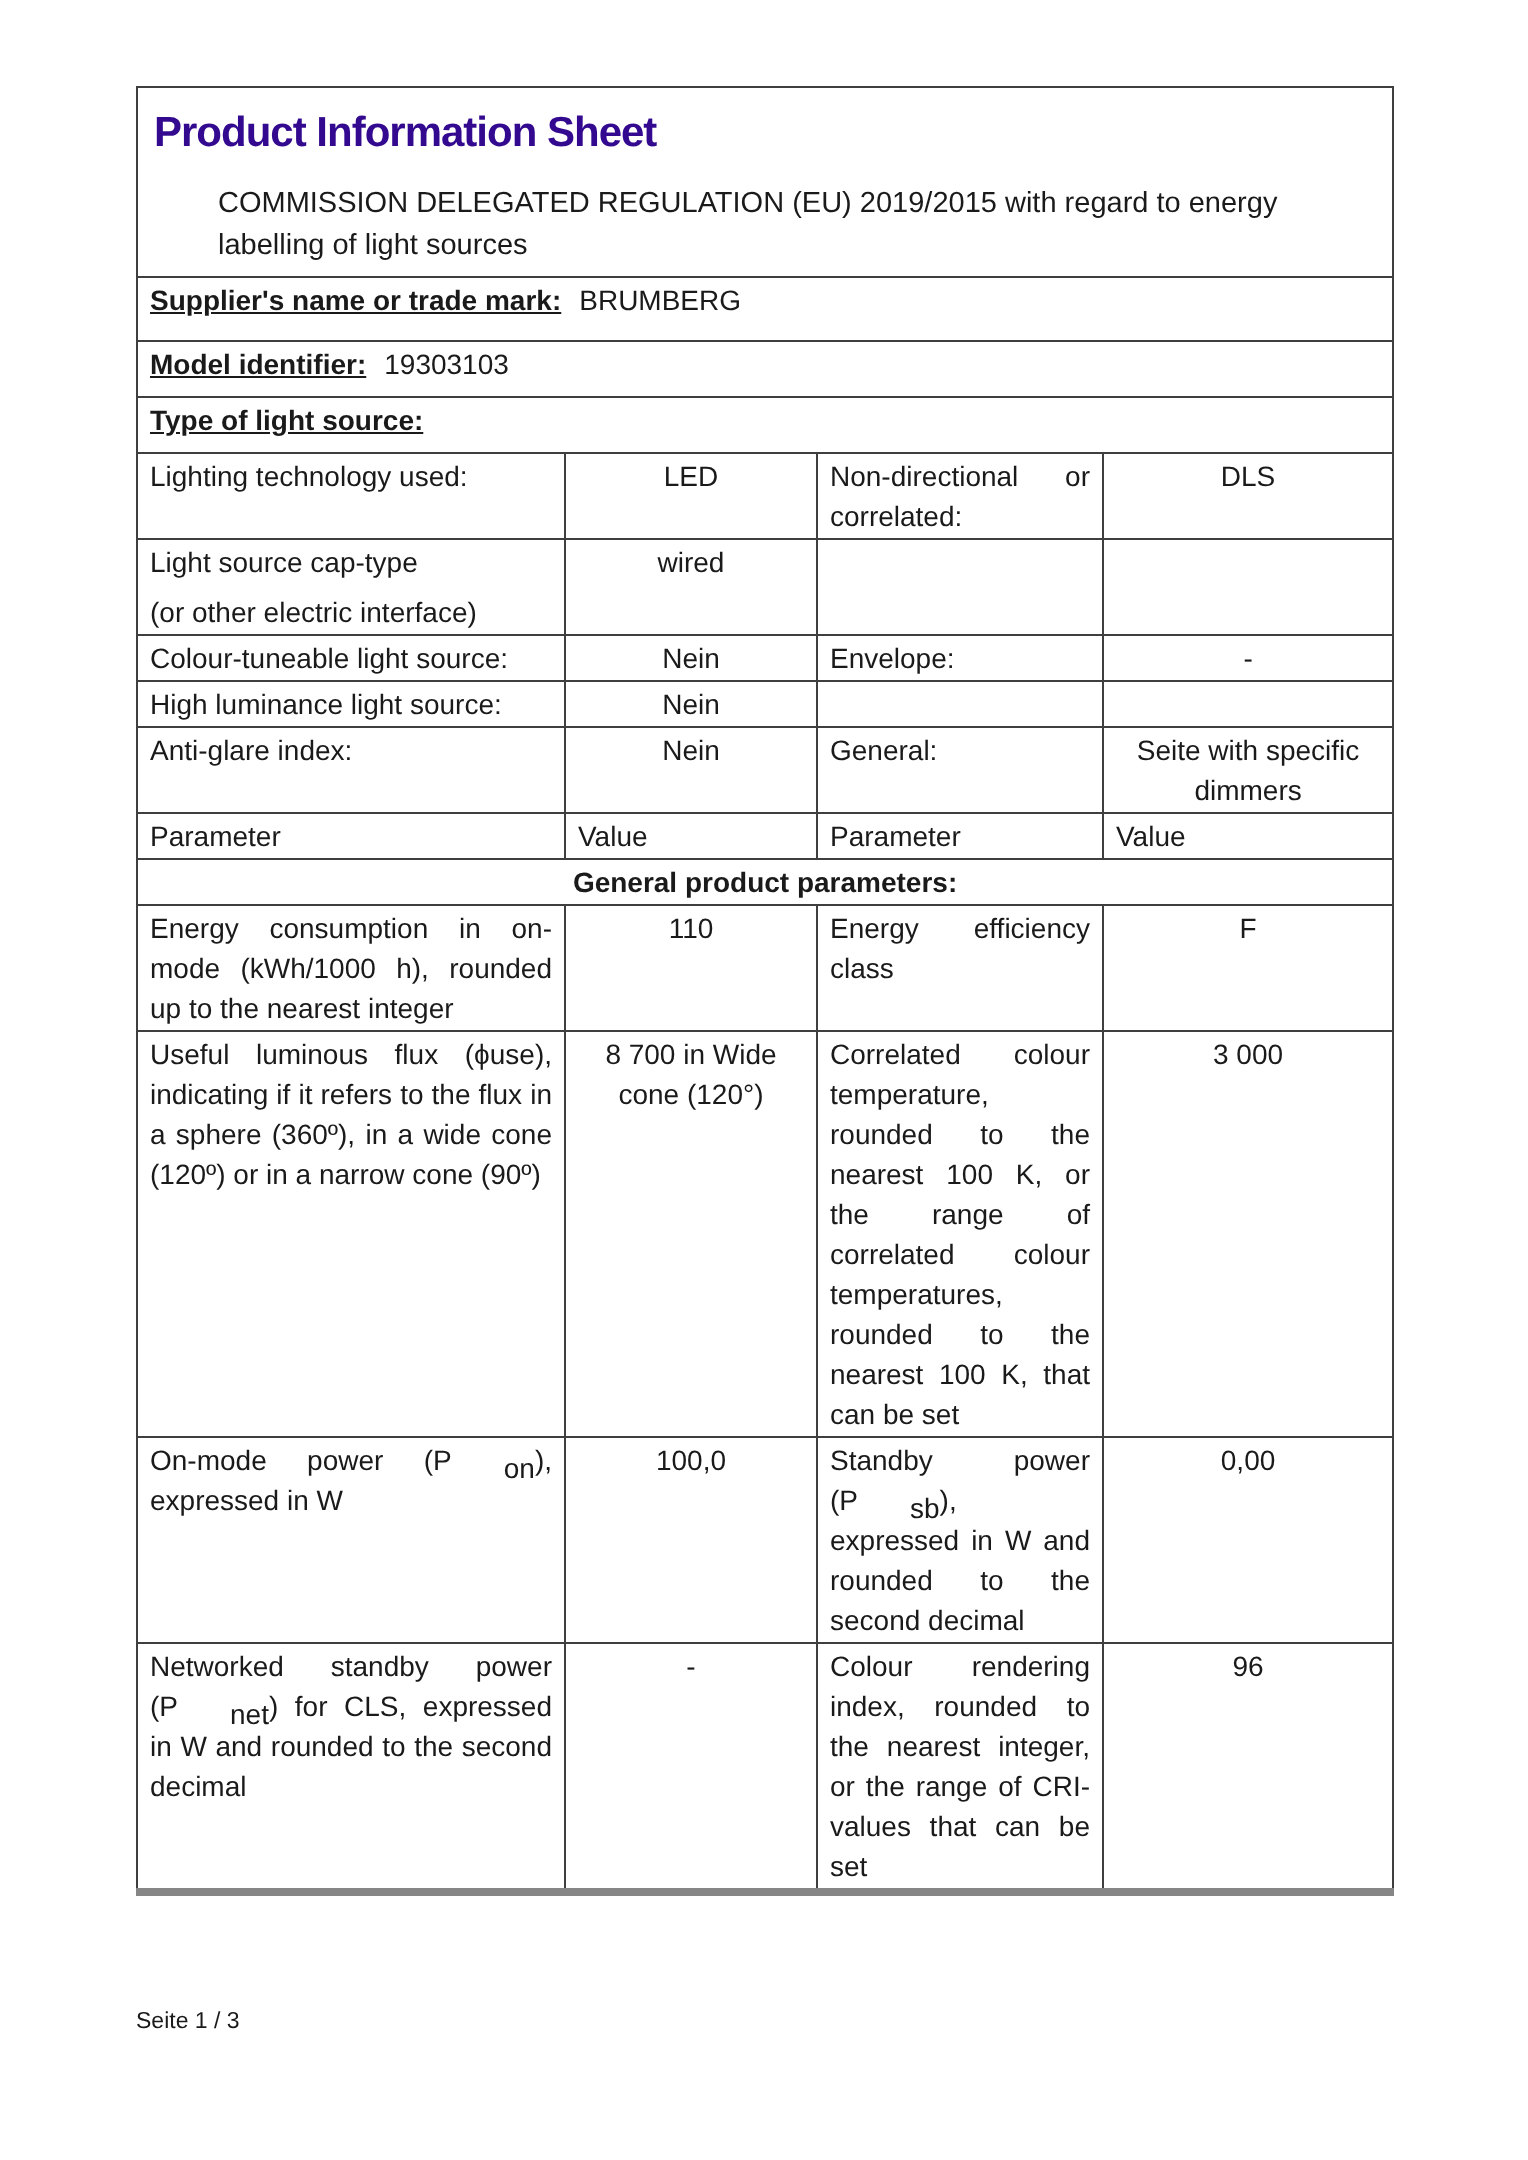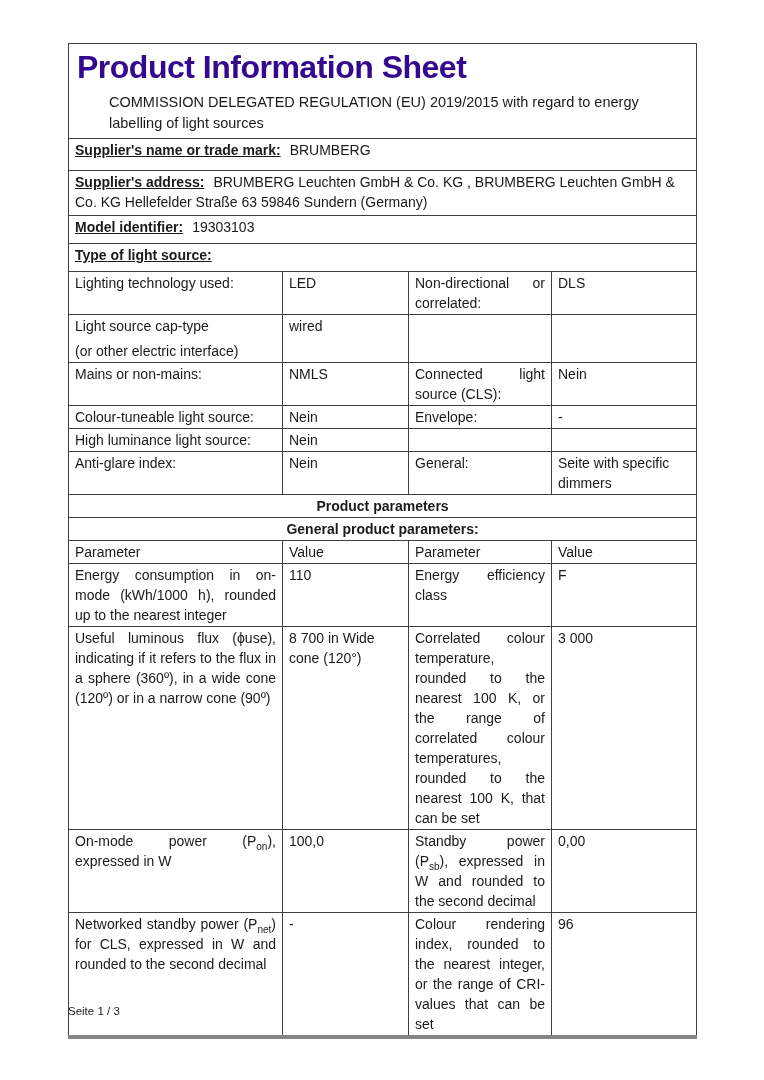--- a/index.html
+++ b/index.html
@@ -23,31 +23,31 @@
   table.doc td{
     border:1px solid var(--border-color);
     vertical-align:top;
     padding:1px 6px;
     overflow:hidden;
     word-wrap:break-word;
   }
   tr.last-row td{border-bottom:4px solid var(--border-bottom-color);}
   .head-cell{padding:6px 8px 4px 8px !important;}
   .title{
-    font-size:32px;font-weight:bold;color:var(--title-color);
+    font-size:21px;font-weight:bold;color:var(--title-color);
     line-height:34px;letter-spacing:-0.5px;
   }
   .subtitle{font-size:14.5px;line-height:21px;margin-top:8px;text-align:left;margin-left:32px;}
   .b{font-weight:bold;text-decoration:underline;}
   .val-gap{margin-left:9px;}
-  .c-center{}
+  .c-center{text-align:center;}
   .c-just{text-align:justify;}
   .sec-head{text-align:center;font-weight:bold;}
   .sub-line{margin-top:5px;}
-  sub{font-size:10px;line-height:0;}
+  sub{font-size:14px;line-height:0;margin-left:26px;}
   .footer{
     position:absolute;left:68px;top:1005px;width:628px;
     text-align:left;font-size:11.5px;color:#1a1a1a;
   }
 </style>
 </head>
 <body>
 
 <div class="page">
   <table class="doc">
@@ -65,25 +65,20 @@
         <div class="subtitle">COMMISSION DELEGATED REGULATION (EU) 2019/2015 with regard to energy labelling of light sources</div>
       </td>
     </tr>
 
     <tr style="height:32px">
       <td colspan="4">
         <span class="b">Supplier's name or trade mark:</span><span class="val-gap">BRUMBERG</span>
       </td>
     </tr>
 
-    <tr style="height:45px">
-      <td colspan="4">
-        <span class="b">Supplier's address:</span><span class="val-gap">BRUMBERG Leuchten GmbH &amp; Co. KG , BRUMBERG Leuchten GmbH &amp; Co. KG Hellefelder Straße 63 59846 Sundern (Germany)</span>
-      </td>
-    </tr>
 
     <tr style="height:28px">
       <td colspan="4">
         <span class="b">Model identifier:</span><span class="val-gap">19303103</span>
       </td>
     </tr>
 
     <tr style="height:28px">
       <td colspan="4">
         <span class="b">Type of light source:</span>
@@ -98,58 +93,49 @@
     </tr>
     <tr style="height:45px">
       <td>
         <div>Light source cap-type</div>
         <div class="sub-line">(or other electric interface)</div>
       </td>
       <td class="c-center">wired</td>
       <td></td>
       <td class="c-center"></td>
     </tr>
-    <tr style="height:42px">
-      <td>Mains or non-mains:</td>
-      <td class="c-center">NMLS</td>
-      <td class="c-just">Connected light source (CLS):</td>
-      <td class="c-center">Nein</td>
-    </tr>
     <tr style="height:21px">
       <td>Colour-tuneable light source:</td>
       <td class="c-center">Nein</td>
       <td>Envelope:</td>
       <td class="c-center">-</td>
     </tr>
     <tr style="height:21px">
       <td>High luminance light source:</td>
       <td class="c-center">Nein</td>
       <td></td>
       <td class="c-center"></td>
     </tr>
     <tr style="height:41px">
       <td>Anti-glare index:</td>
       <td class="c-center">Nein</td>
       <td>General:</td>
       <td class="c-center">Seite with specific dimmers</td>
     </tr>
 
-    <tr style="height:21px">
-      <td colspan="4" class="sec-head">Product parameters</td>
-    </tr>
-
-    <tr style="height:21px">
-      <td colspan="4" class="sec-head">General product parameters:</td>
-    </tr>
 
     <tr style="height:21px">
       <td>Parameter</td>
       <td>Value</td>
       <td>Parameter</td>
       <td>Value</td>
+    </tr>
+
+    <tr style="height:21px">
+      <td colspan="4" class="sec-head">General product parameters:</td>
     </tr>
 
     <tr style="height:59px">
       <td class="c-just">Energy consumption in on-mode (kWh/1000 h), rounded up to the nearest integer</td>
       <td class="c-center">110</td>
       <td class="c-just">Energy efficiency class</td>
       <td class="c-center">F</td>
     </tr>
     <tr style="height:188px">
       <td class="c-just">Useful luminous flux (ϕuse), indicating if it refers to the flux in a sphere (360º), in a wide cone (120º) or in a narrow cone (90º)</td>

